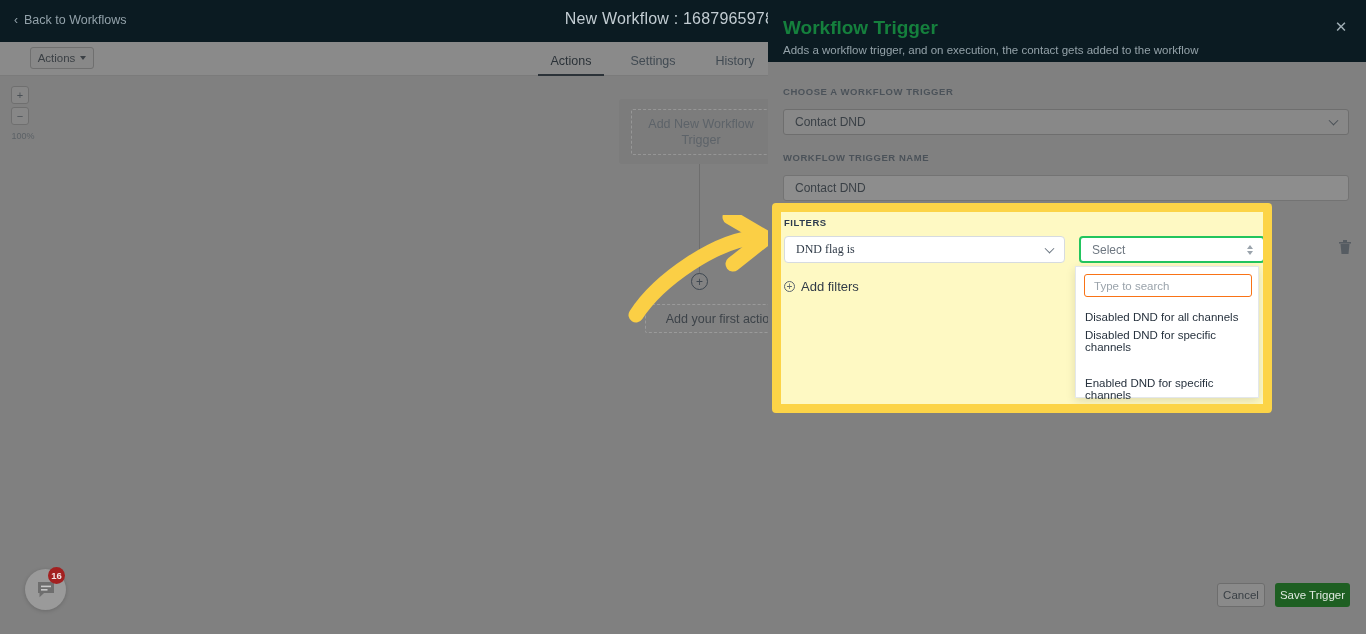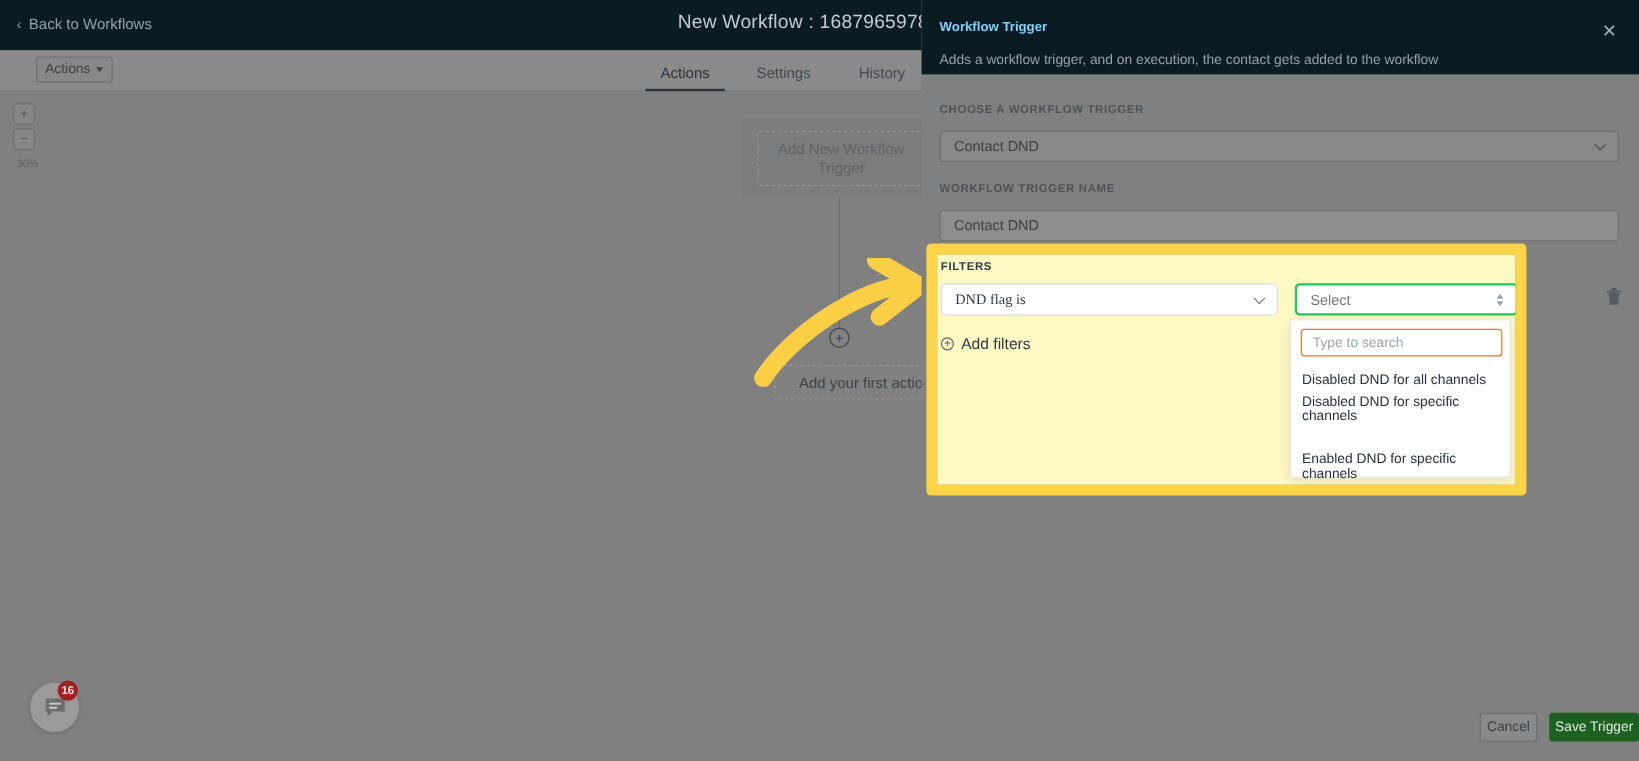--- a/index.html
+++ b/index.html
@@ -159,21 +159,21 @@
     width: 598px; height: 634px;
     background: #808080;
   }
   .panel-head {
     position: absolute; left: 0; top: 0;
     width: 598px; height: 62px;
     background: #0b1b22;
   }
   .panel-title {
     position: absolute; left: 15px; top: 17px;
-    font-size: 11px; font-weight: bold; color: #7dd3fc;
+    font-size: 19px; font-weight: bold; color: #15803d;
   }
   .panel-sub {
     position: absolute; left: 15px; top: 44px;
     font-size: 11.5px; color: #94a2a9;
   }
   .panel-close {
     position: absolute; right: 16px; top: 17px;
     width: 18px; height: 18px;
     display: flex; align-items: center; justify-content: center;
     font-size: 15px; color: #9fadb4; cursor: pointer; line-height: 1;
@@ -301,24 +301,24 @@
     cursor: pointer;
   }
 
   .trash-ic {
     position: absolute; left: 1338px; top: 239px;
     width: 14px; height: 16px; cursor: pointer;
   }
 
   
   .panel-foot {
-    position: absolute; left: 0; bottom: 5px;
+    position: absolute; left: 0; bottom: 16px;
     width: 598px; height: 46px;
     display: flex; align-items: center; justify-content: flex-end;
-    gap: 10px; 
+    gap: 10px; padding-right: 16px;
   }
   .btn-cancel {
     width: 48px; height: 24px;
     border: 1px solid #6d6d6d; border-radius: 3px;
     background: #8a8a8a;
     display: flex; align-items: center; justify-content: center;
     font-size: 11.5px; color: #3a4046; cursor: pointer;
   }
   .btn-save {
     width: 75px; height: 24px;
@@ -361,21 +361,21 @@
     </div>
 
     <div class="canvas">
       <div class="zoom-ctl">
         <div class="zoom-btn">
           <span>+</span>
         </div>
         <div class="zoom-btn">
           <span>−</span>
         </div>
-        <div class="zoom-level">30%</div>
+        <div class="zoom-level">100%</div>
       </div>
 
       <div class="node-trigger">
         <div class="node-trigger-inner">Add New Workflow Trigger</div>
       </div>
       <div class="connector-line"></div>
       <div class="plus-circle">
         <span>+</span>
       </div>
       <div class="node-action">

